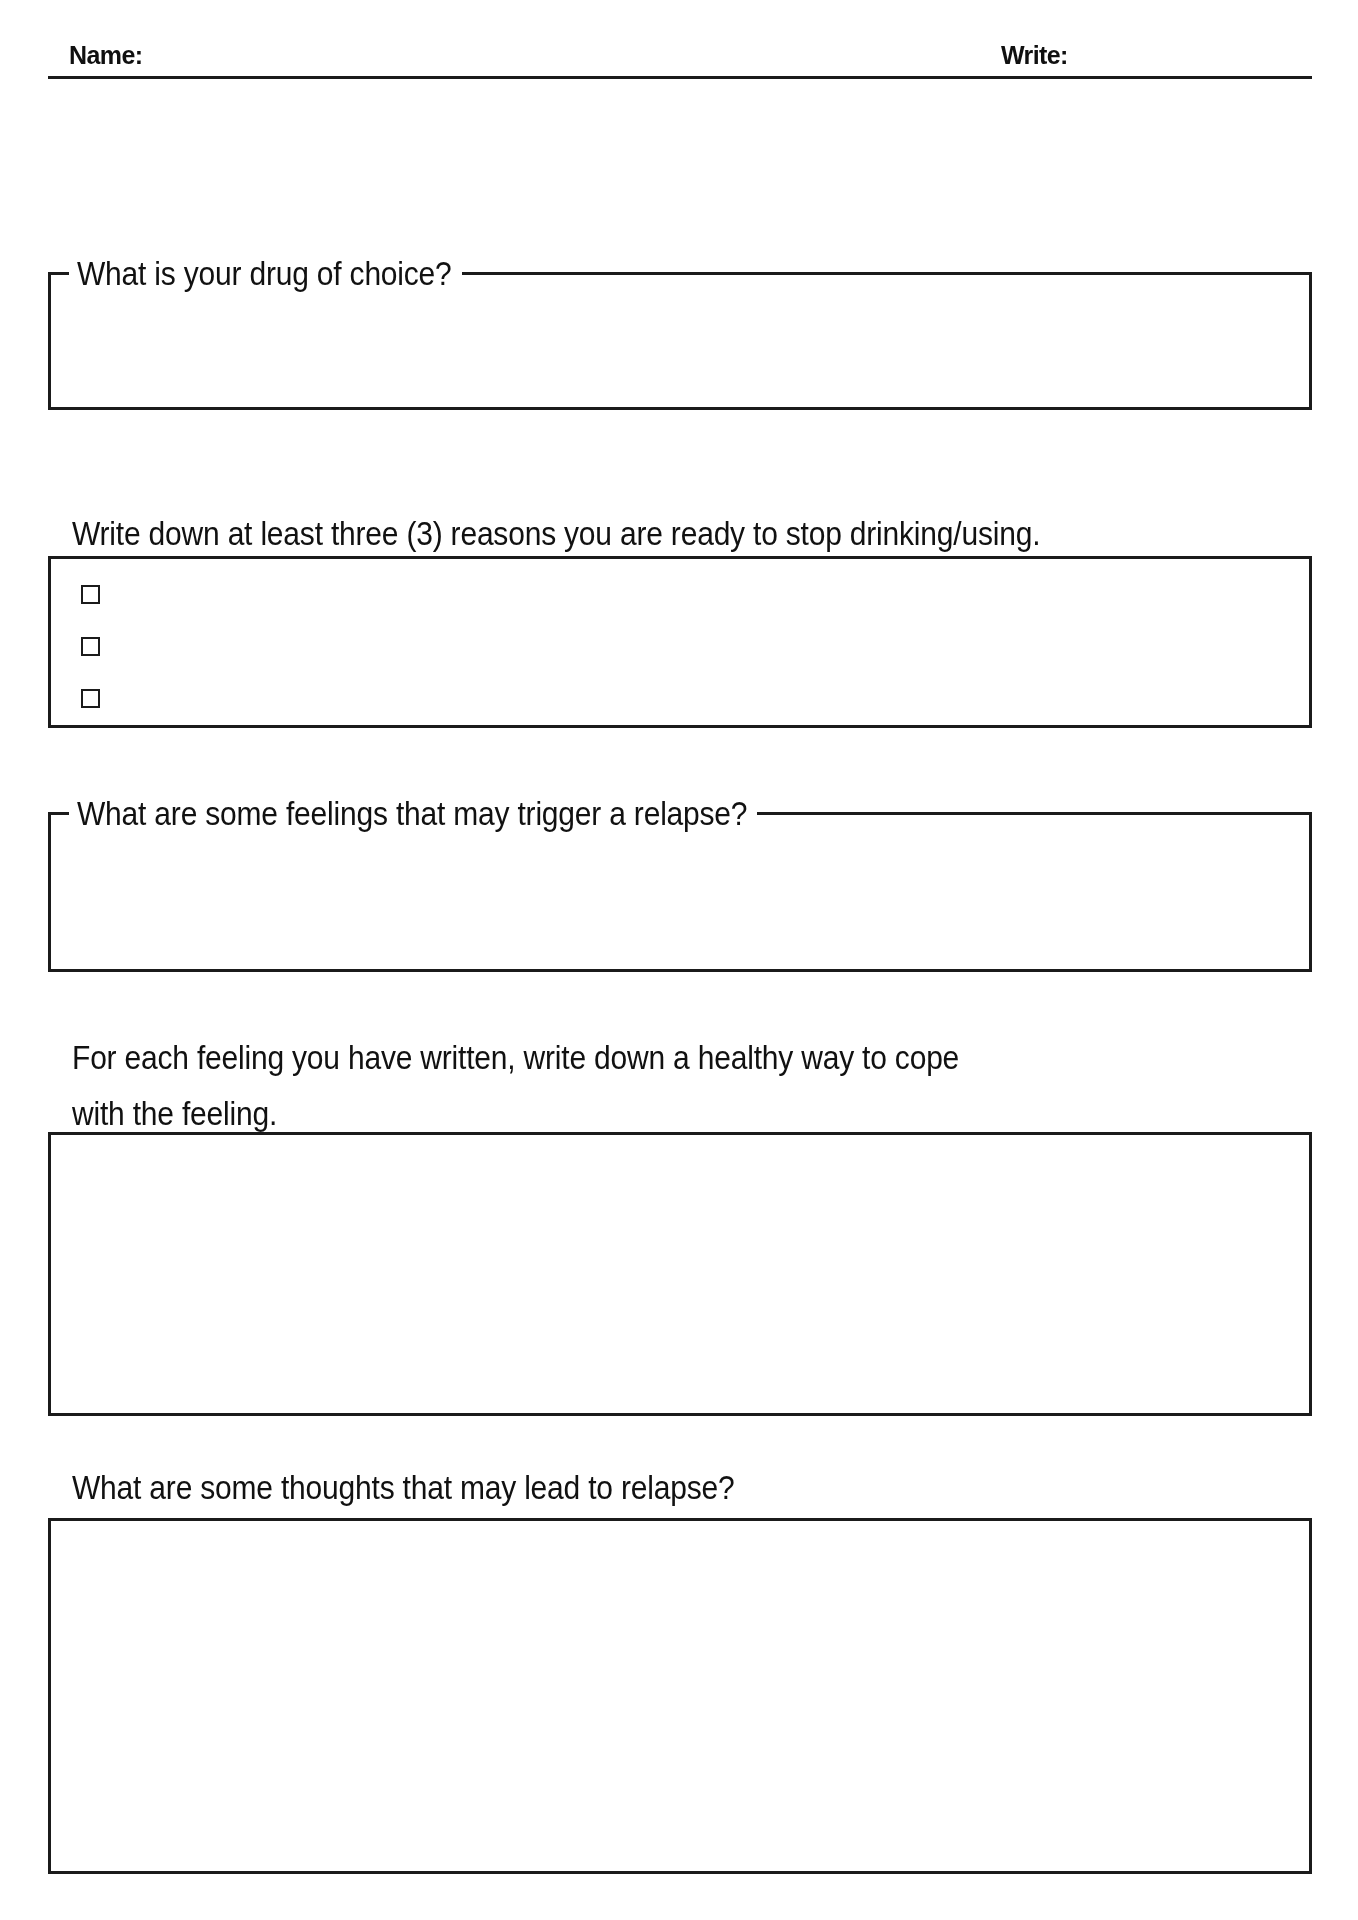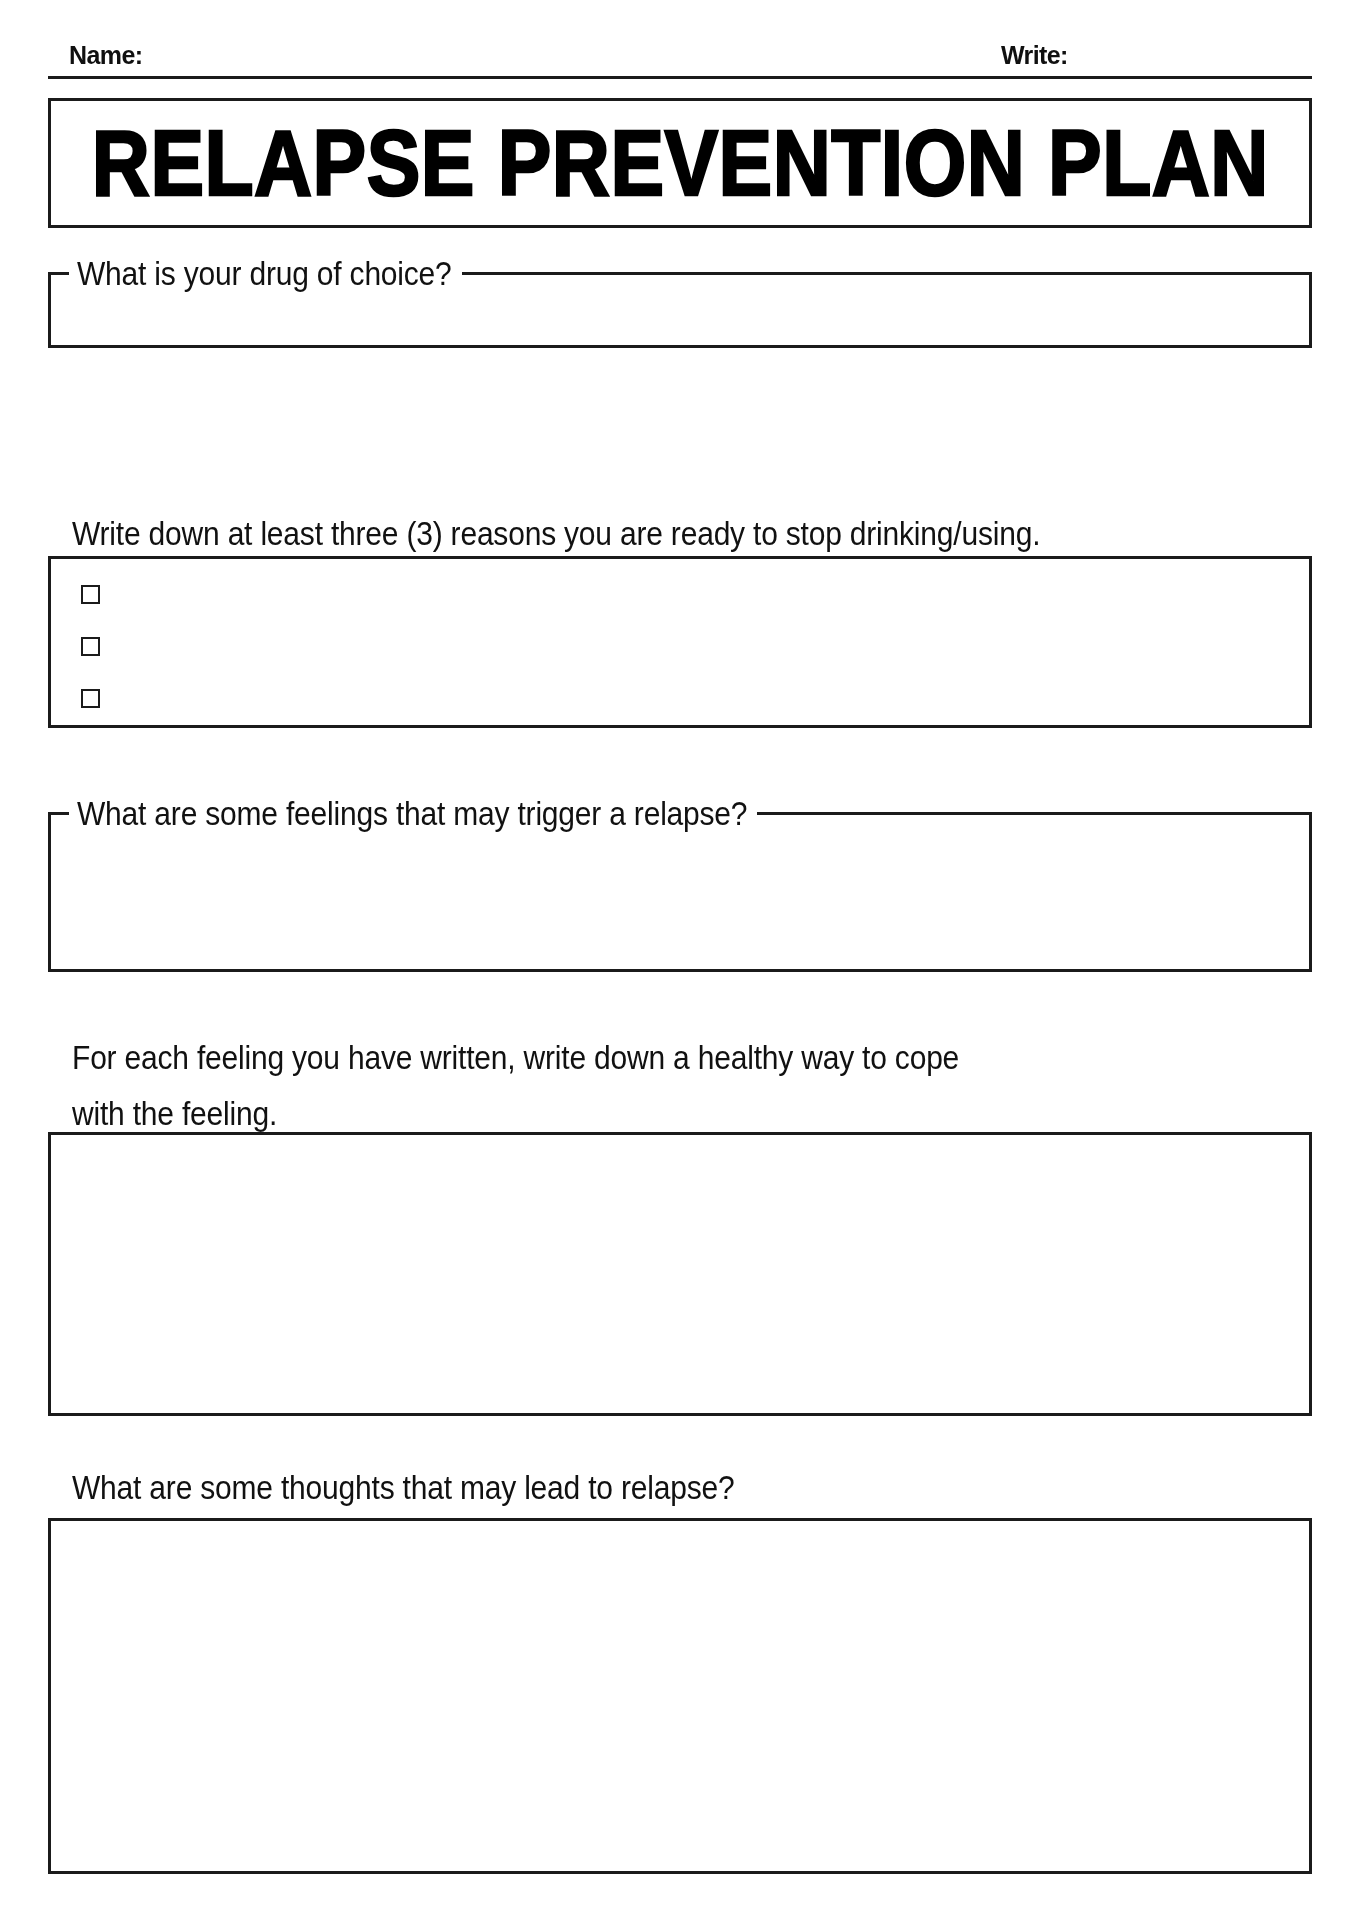--- a/index.html
+++ b/index.html
@@ -143,25 +143,22 @@
 <body>
 
 <div class="page">
 
   <div class="header-row">
     <span class="hdr-label hdr-name">Name:</span>
     <span class="hdr-label hdr-date">Write:</span>
   </div>
   <div class="header-rule"></div>
 
-  <div class="title-box">
-    <span class="title-text">RELAPSE PREVENTION PLAN</span>
-  </div>
 
-  <div class="fieldset-box" style="left:48px; top:272px; width:1264px; height:76px;">
+  <div class="fieldset-box" style="left:48px; top:272px; width:1264px; height:138px;">
     <div style="position: absolute; background: rgb(255, 255, 255); height: 6px; top: -4px; left: 18px; width: 392.594px;"></div>
       <span class="fieldset-legend" style="left:18px; top:-18px;">What is your drug of choice?</span>
   </div>
 
   <span class="plain-label" style="left:72px; top:508px;">Write down at least three (3) reasons you are ready to stop drinking/using.</span>
 
   <div class="answer-box" style="left:48px; top:556px; width:1264px; height:172px;">
 
     <div class="checkbox-row" style="left:30px; top:26px;">
       <span class="checkbox-glyph"></span>

